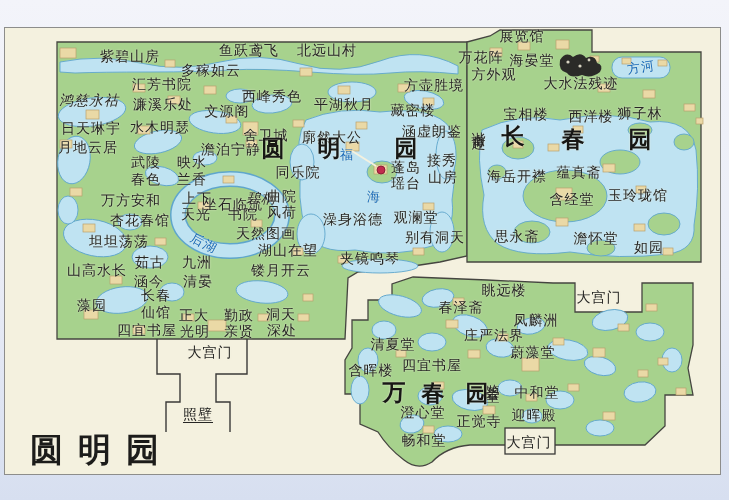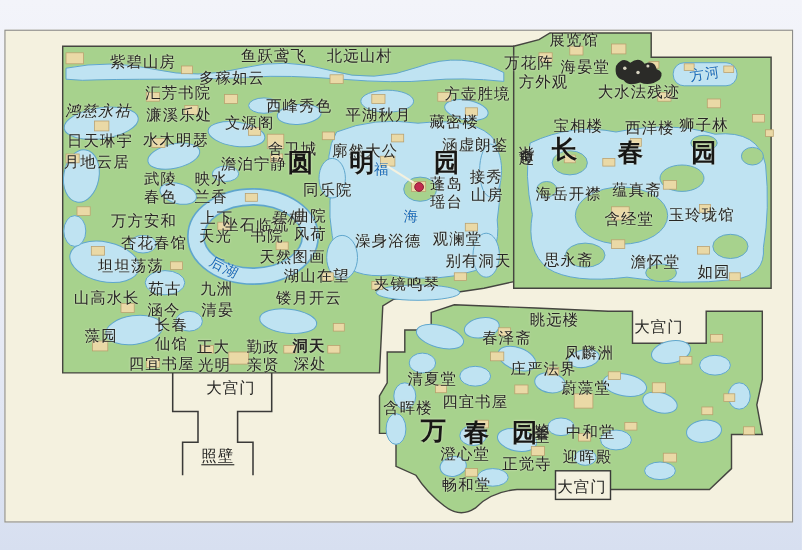--- a/index.html
+++ b/index.html
@@ -262,21 +262,21 @@
       <div class="lbl p" style="left: 197px; top: 262px;">九洲</div>
       <div class="lbl p" style="left: 198px; top: 281px;">清晏</div>
       <div class="lbl p" style="left: 281px; top: 270px;">镂月开云</div>
       <div class="lbl p" style="left: 92px; top: 305px;">藻园</div>
       <div class="lbl p" style="left: 156px; top: 295px;">长春</div>
       <div class="lbl p" style="left: 156px; top: 312px;">仙馆</div>
       <div class="lbl p" style="left: 194px; top: 315px;">正大</div>
       <div class="lbl p" style="left: 195px; top: 331px;">光明</div>
       <div class="lbl p" style="left: 239px; top: 315px;">勤政</div>
       <div class="lbl p" style="left: 239px; top: 331px;">亲贤</div>
-      <div class="lbl p" style="left: 281px; top: 314px; font-weight: bold;">洞天</div>
+      <div class="lbl p" style="left: 281px; top: 314px;">洞天</div>
       <div class="lbl p" style="left: 282px; top: 330px;">深处</div>
       <div class="lbl p" style="left: 147px; top: 330px;">四宜书屋</div>
       <div class="lbl p" style="left: 210px; top: 352px;">大宫门</div>
       <div class="lbl p u" style="left: 198px; top: 414px;">照壁</div>
       <div class="lbl p" style="left: 522px; top: 36px;">展览馆</div>
       <div class="lbl p" style="left: 481px; top: 57px;">万花阵</div>
       <div class="lbl p" style="left: 532px; top: 60px;">海晏堂</div>
       <div class="lbl p" style="left: 494px; top: 74px;">方外观</div>
       <div class="lbl p" style="left: 581px; top: 83px;">大水法残迹</div>
       <div class="lbl w" style="left: 641px; top: 67px; transform: translate(-50%, -50%) rotate(-8deg);">方河</div>
@@ -306,14 +306,15 @@
       <div class="lbl v" style="left: 493px; top: 376px;">鉴碧堂</div>
       <div class="lbl b" style="left: 394px; top: 392px;">万</div>
       <div class="lbl b" style="left: 433px; top: 393px;">春</div>
       <div class="lbl b" style="left: 477px; top: 393px;">园</div>
       <div class="lbl p" style="left: 537px; top: 392px;">中和堂</div>
       <div class="lbl p" style="left: 423px; top: 412px;">澄心堂</div>
       <div class="lbl p" style="left: 479px; top: 421px;">正觉寺</div>
       <div class="lbl p" style="left: 534px; top: 415px;">迎晖殿</div>
       <div class="lbl p" style="left: 424px; top: 440px;">畅和堂</div>
       <div class="lbl p" style="left: 529px; top: 442px;">大宫门</div>
+      <div class="lbl t" style="left: 102px; top: 449px;">圆明园</div>
     </div>
 </div>
 
 </body></html>

